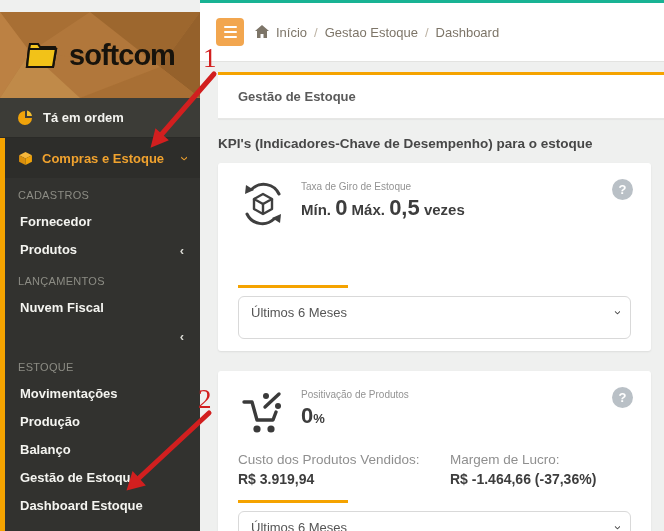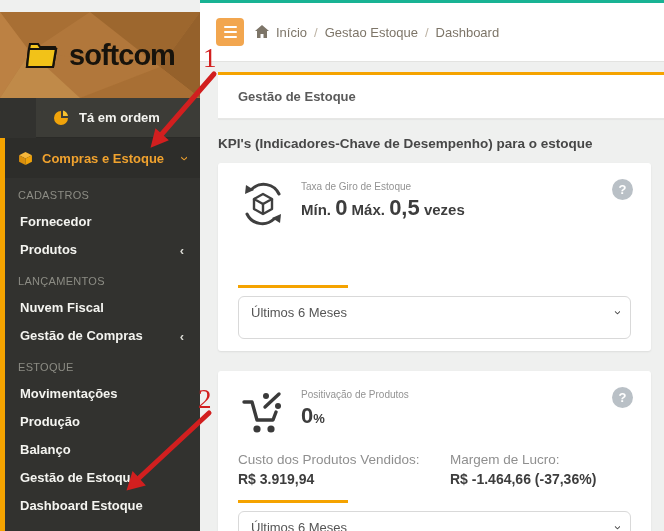--- a/index.html
+++ b/index.html
@@ -9,21 +9,21 @@
 
   
   .sidebar { position:absolute; left:0; top:12px; width:200px; height:531px; background:#32322f; }
   .logo { position:relative; height:86px; overflow:hidden; }
   .logo svg.bg { position:absolute; left:0; top:0; }
   .logo-inner { position:absolute; left:0; top:0; width:100%; height:100%;
     display:flex; align-items:center; justify-content:center; gap:6px; }
   .brand-text { font-size:29px; font-weight:700; color:#17130c; letter-spacing:-1px; }
 
   .home-row { height:40px; background:#3c3c37; display:flex; align-items:center;
-    padding-left:17px; gap:10px; border-bottom:1px solid #2a2a27;margin-left:36px; }
+    padding-left:17px; gap:10px; border-bottom:1px solid #2a2a27; }
   .home-row .lbl { color:#f3f3ef; font-size:13px; font-weight:700; }
 
   .sidebar-lower { position:absolute; left:0; top:126px; width:200px; height:397px;
     border-left:5px solid #f5a300; background:#32322f; }
   .active-row { height:40px; display:flex; align-items:center; padding-left:13px; gap:9px;
     background:#2d2d2a; position:relative; cursor:pointer; }
   .active-row .lbl { color:#f0a22e; font-size:13px; font-weight:700; }
   .caret { display:inline-block; color:#f0a22e; font-size:15px; line-height:1; }
   .caret.down { transform:rotate(-90deg); }
   .active-row .caret { position:absolute; right:15px; top:13px; }
@@ -139,21 +139,20 @@
       <div class="menu-item">
         <span>Produtos</span>
         <span class="caret">‹</span>
       </div>
 
       <div class="menu-header">LANÇAMENTOS</div>
       <div class="menu-item">
         <span>Nuvem Fiscal</span>
       </div>
       <div class="menu-item">
-        <span>Gestão de Compras</span>
         <span class="caret">‹</span>
       </div>
 
       <div class="menu-header">ESTOQUE</div>
       <div class="menu-item">
         <span>Movimentações</span>
       </div>
       <div class="menu-item">
         <span>Produção</span>
       </div>

